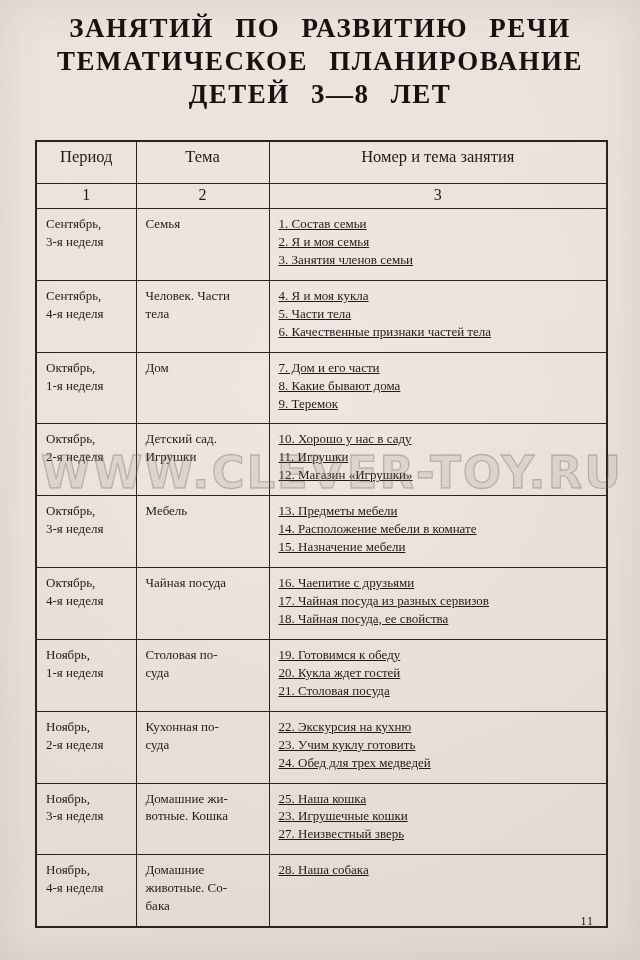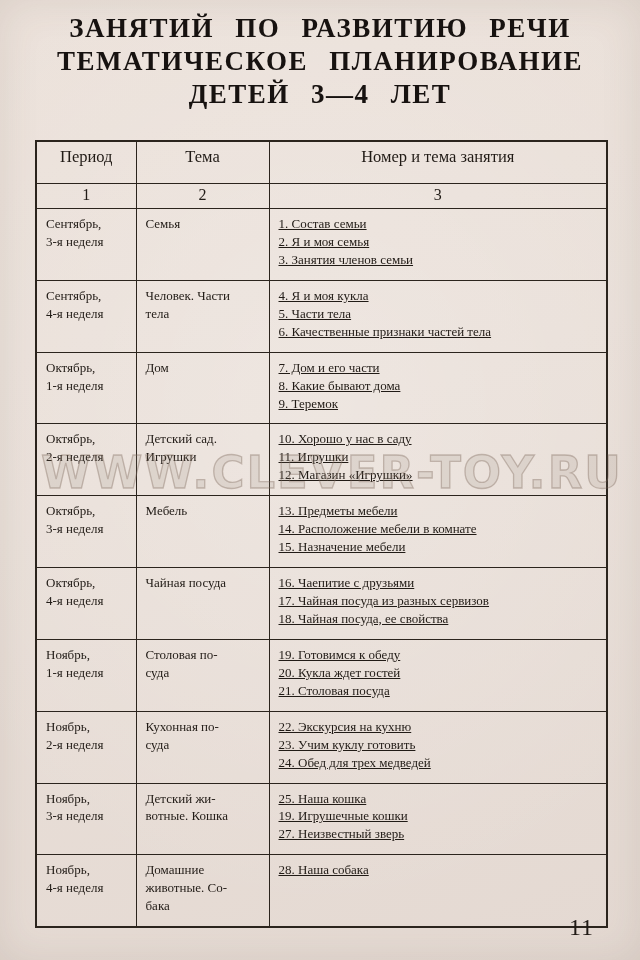--- a/index.html
+++ b/index.html
@@ -70,31 +70,31 @@
     font-size: 45px;
     letter-spacing: 2px;
     color: rgba(138,120,106,0.14);
     -webkit-text-stroke: 1.3px rgba(125,106,93,0.38);
     pointer-events: none;
     z-index: 5;
   }
   .page-number {
     position: absolute;
     right: 46px; top: 914px;
-    font-size: 24px;
+    font-size: 12px;
     letter-spacing: 1px;
   }
 </style>
 </head>
 <body>
 
 <div class="page-title">
   <div>ЗАНЯТИЙ ПО РАЗВИТИЮ РЕЧИ</div>
   <div>ТЕМАТИЧЕСКОЕ ПЛАНИРОВАНИЕ</div>
-  <div>ДЕТЕЙ 3—4 ЛЕТ</div>
+  <div>ДЕТЕЙ 3—8 ЛЕТ</div>
 </div>
 
 <table class="plan">
   <colgroup>
       <col class="c1">
       <col class="c2">
       <col class="c3">
     </colgroup>
   <thead>
     <tr>
@@ -189,25 +189,25 @@
 суда</td>
         <td class="lessons-cell">
           <div class="lesson-line">22. Экскурсия на кухню</div>
           <div class="lesson-line">23. Учим куклу готовить</div>
           <div class="lesson-line">24. Обед для трех медведей</div>
         </td>
       </tr>
       <tr>
         <td class="period-cell">Ноябрь,
 3-я неделя</td>
-        <td class="theme-cell">Детский жи-
+        <td class="theme-cell">Домашние жи-
 вотные. Кошка</td>
         <td class="lessons-cell">
           <div class="lesson-line">25. Наша кошка</div>
-          <div class="lesson-line">19. Игрушечные кошки</div>
+          <div class="lesson-line">23. Игрушечные кошки</div>
           <div class="lesson-line">27. Неизвестный зверь</div>
         </td>
       </tr>
       <tr>
         <td class="period-cell">Ноябрь,
 4-я неделя</td>
         <td class="theme-cell">Домашние
 животные. Со-
 бака</td>
         <td class="lessons-cell">

